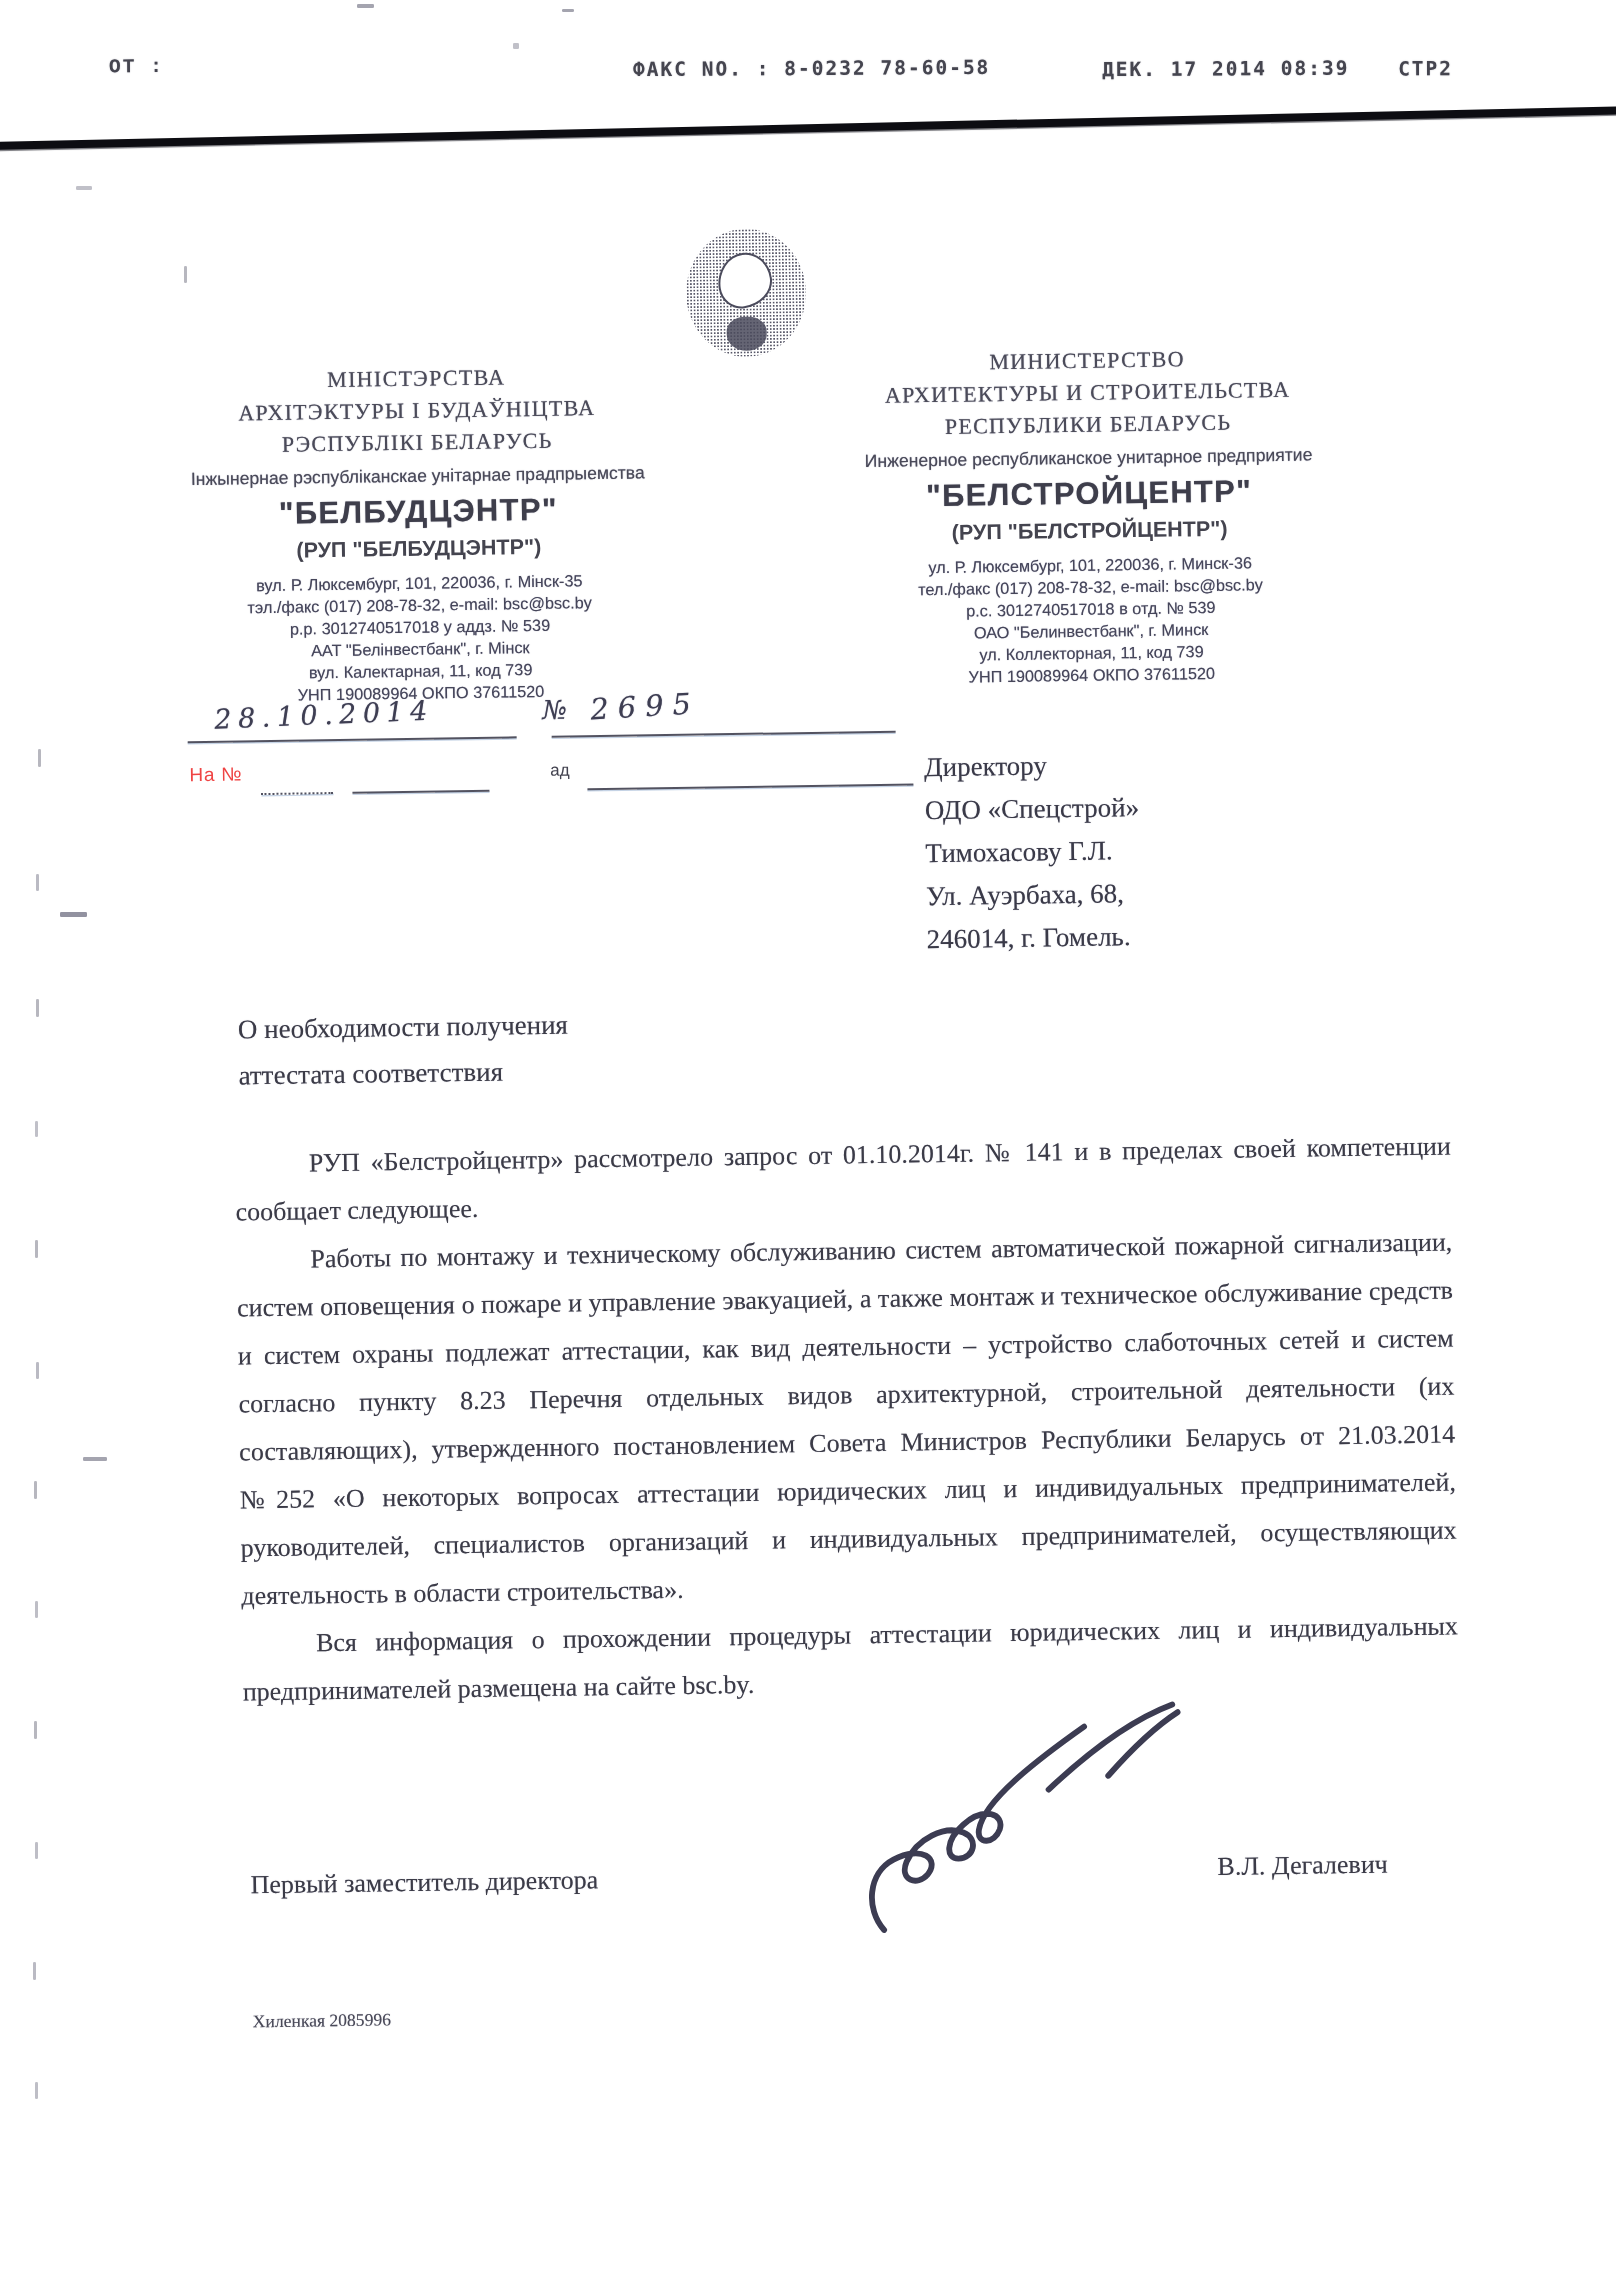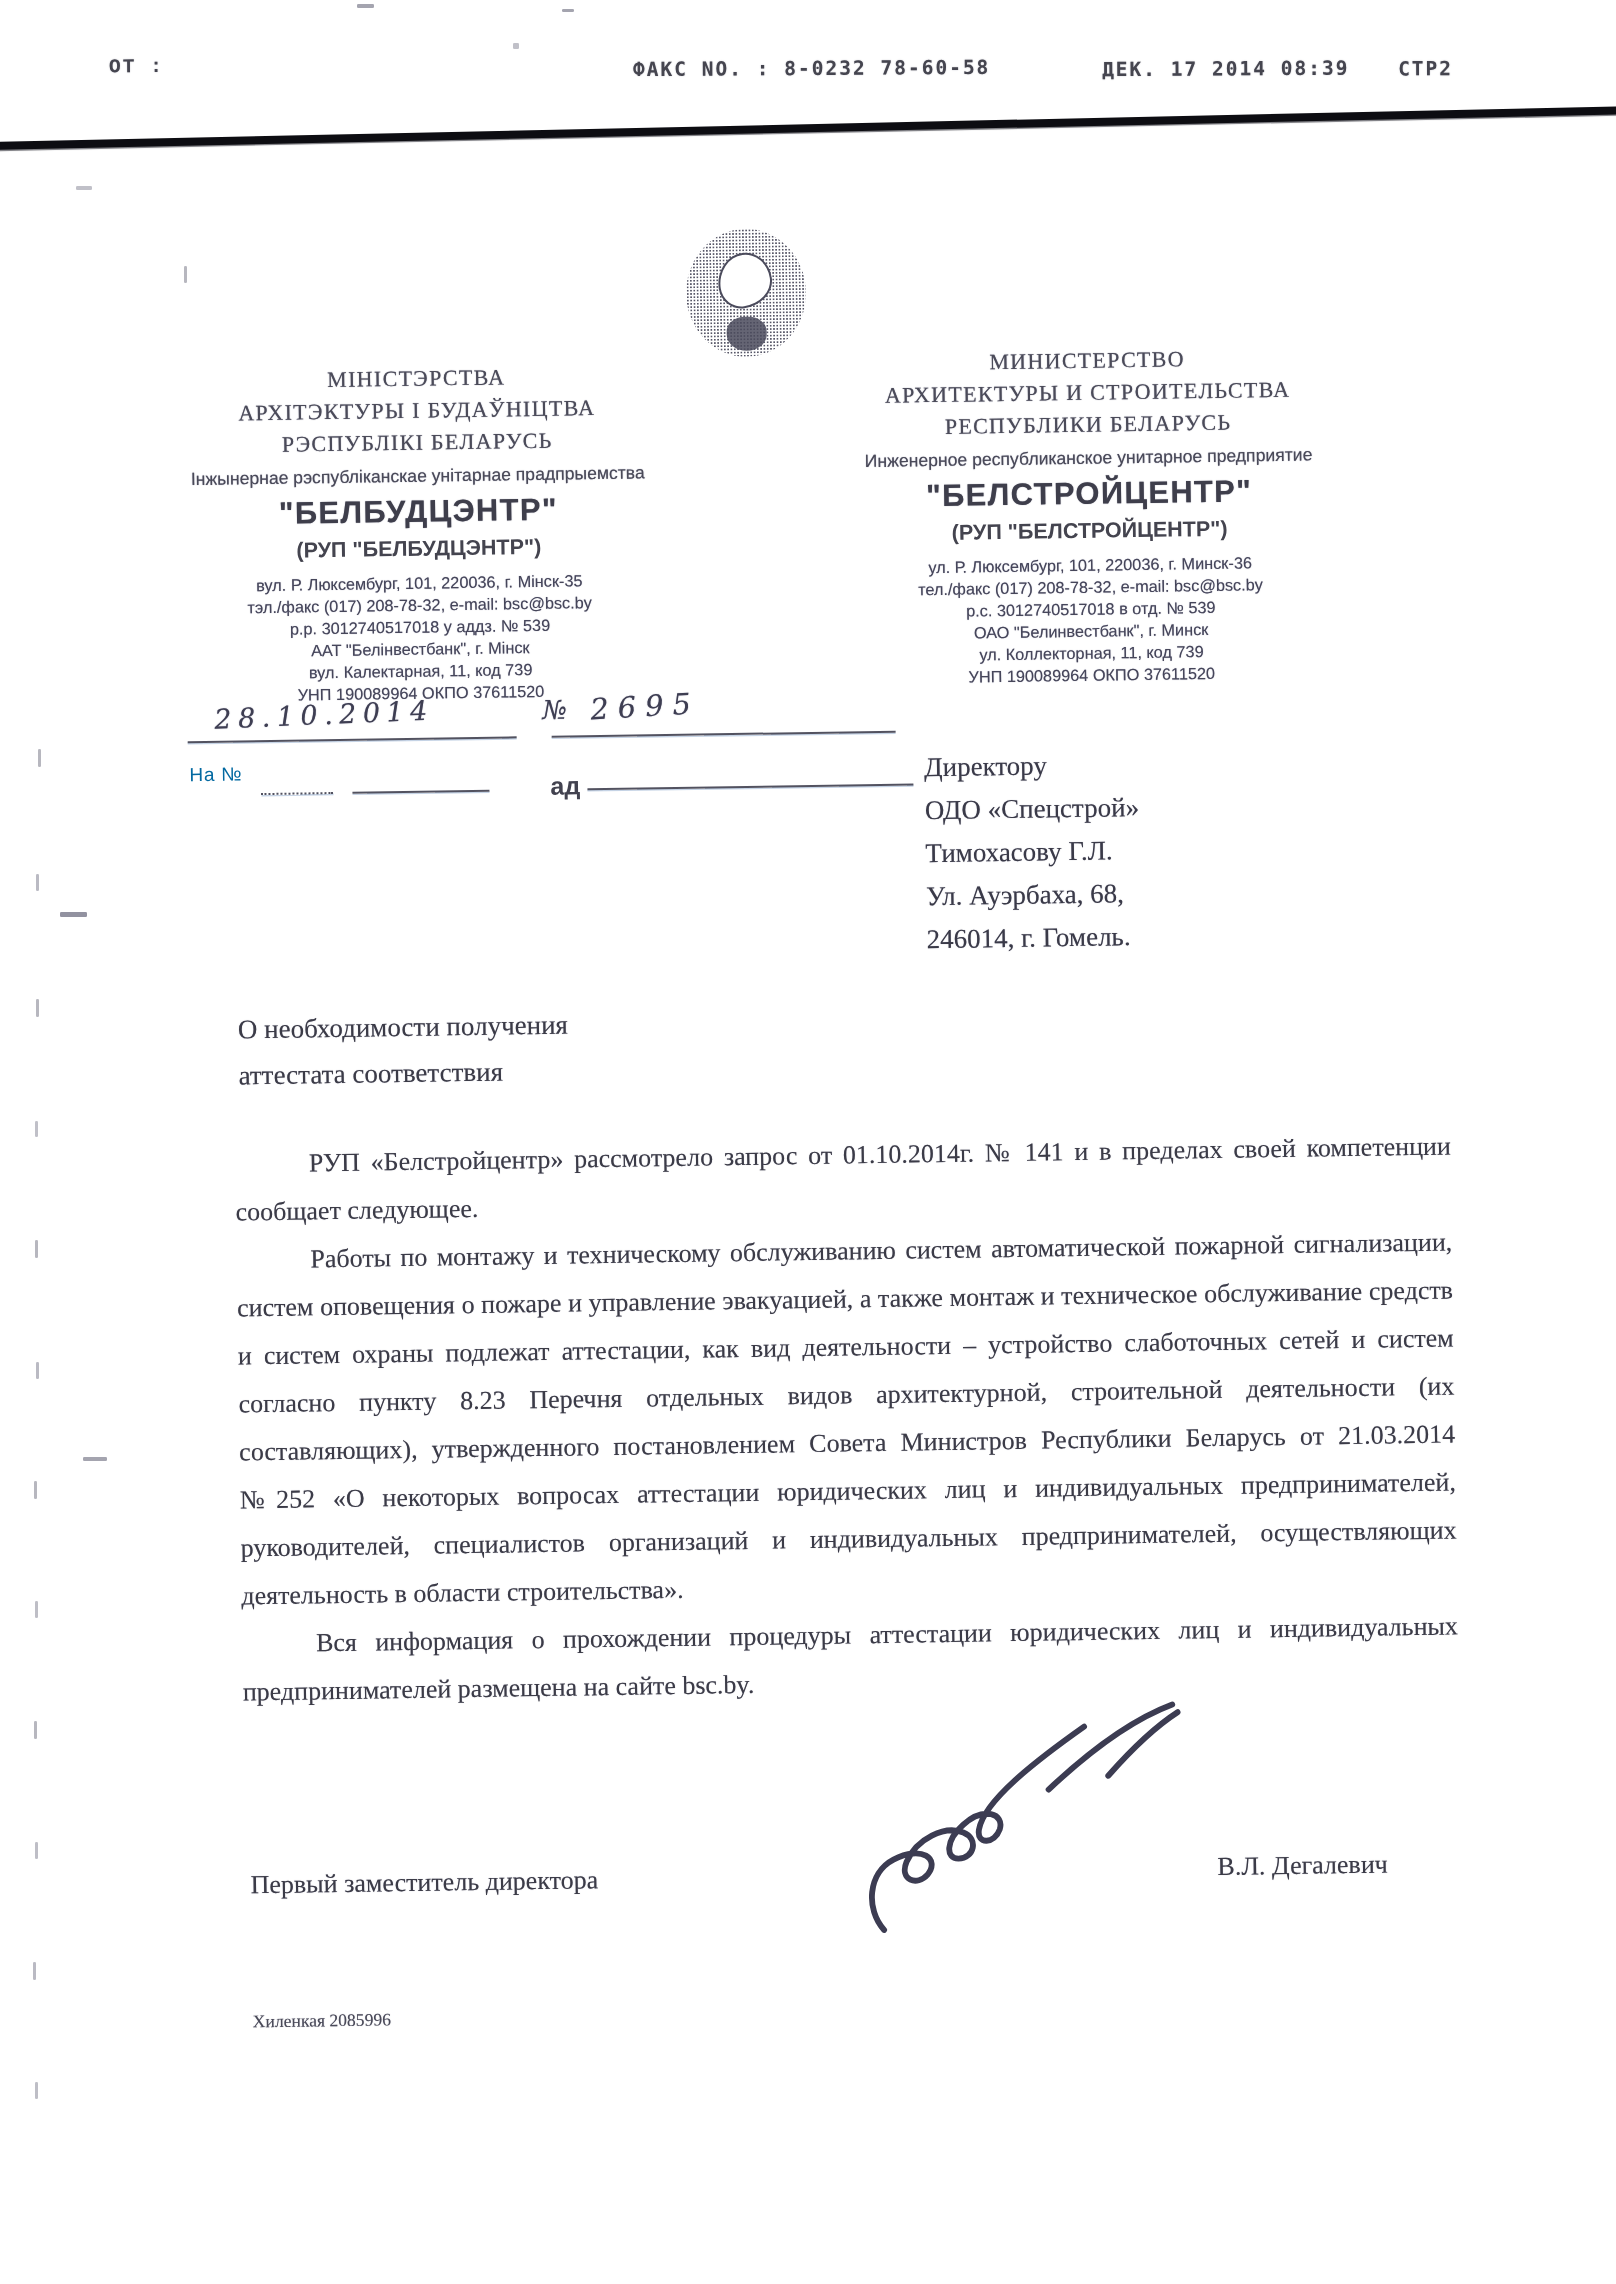--- a/index.html
+++ b/index.html
@@ -50,22 +50,22 @@
        font-family:"Liberation Sans",sans-serif;color:#3f3f52;}
   .hand{font-family:"DejaVu Serif",serif;font-style:italic;color:#3e3e52;
         text-shadow:0 0 1px rgba(60,60,95,.6);}
   .ref-date{position:absolute;left:27px;top:0;font-size:27px;letter-spacing:6.5px;transform:rotate(-1.5deg);}
   .ref-no{position:absolute;left:355px;top:-1.3px;font-size:26px;}
   .ref-num{position:absolute;left:403px;top:-5.2px;font-size:29px;letter-spacing:9px;transform:rotate(-2.5deg);}
   .ref-line{position:absolute;border-bottom:2.6px solid rgba(58,58,74,.88);
             box-shadow:0 1.3px 0 rgba(90,130,180,.35);}
   .rl1{left:0;top:40px;width:329px;}
   .rl2{left:364px;top:40px;width:344px;}
-  .ref-reply{position:absolute;left:1.3px;top:63px;font-size:19px;letter-spacing:0.7px;color:#0369a1;}
-  .ref-ad{position:absolute;left:362px;top:76px;font-size:25px;color:#42424f;font-weight:bold;}
+  .ref-reply{position:absolute;left:1.3px;top:63px;font-size:19px;letter-spacing:0.7px;color:#ef4444;}
+  .ref-ad{position:absolute;left:362px;top:65px;font-size:17px;color:#42424f;}
   .rl3{left:73px;top:93px;width:72px;border-bottom-style:dotted;border-bottom-width:2px;}
   .rl4{left:164px;top:93px;width:137px;}
   .rl5{left:399px;top:93px;width:326px;}
 
   
   .recipient{position:absolute;left:928px;top:748px;width:469px;font-size:27px;line-height:43px;
              color:#3a3a48;text-shadow:0 0 0.8px rgba(60,60,90,.55);}
 
   
   .subject{position:absolute;left:238px;top:998px;width:586px;font-size:27px;line-height:46px;

